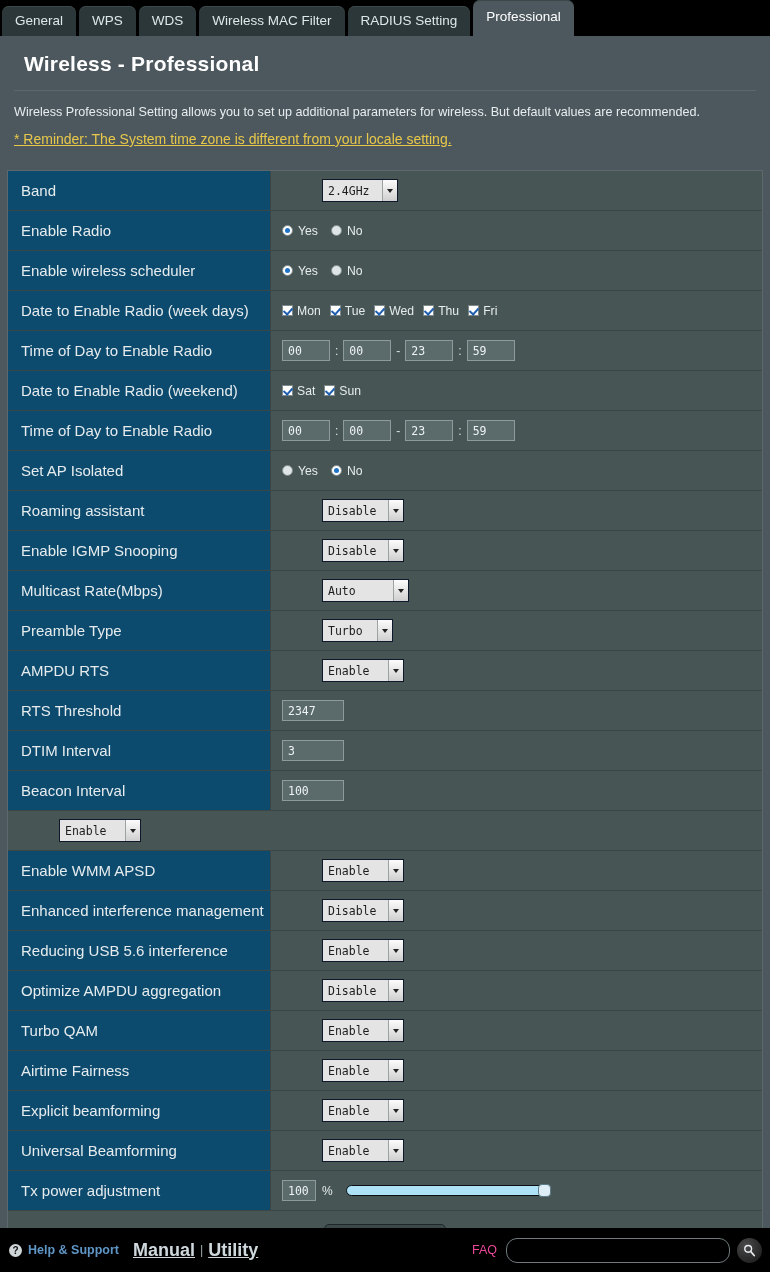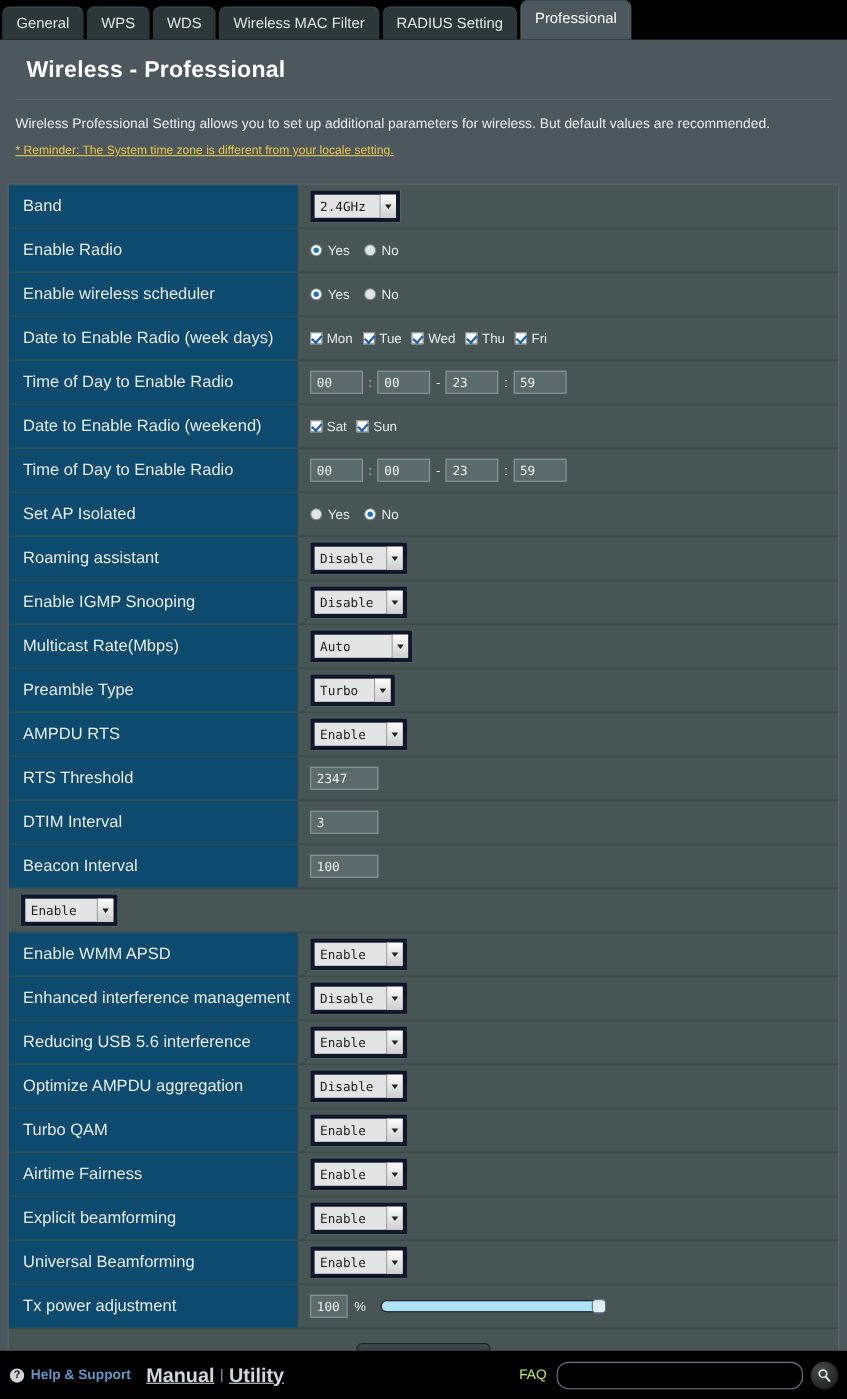--- a/index.html
+++ b/index.html
@@ -19,35 +19,35 @@
     box-shadow:inset 0 1px 0 #3b4849;
   }
   .tab.active{background:#4d585e;color:#ffffff;height:36px;line-height:34px;}
 
   
   .panel{background:#4d585e;padding:0 0 0 0;}
   .panel-inner{padding:12px 14px 10px 14px;}
   .page-title{font-size:21px;font-weight:bold;color:#ffffff;letter-spacing:.2px;padding:4px 0 14px 0;margin-left:10px;}
   .rule{height:1px;background:#5d686d;margin:0 0 13px 0;}
   .desc{font-size:12.6px;color:#e7edef;line-height:1.35;}
-  .reminder{font-size:11px;color:#e8c84a;text-decoration:underline;margin-top:10px;display:inline-block;}
+  .reminder{font-size:14px;color:#e8c84a;text-decoration:underline;margin-top:10px;display:inline-block;}
 
   
   .form{margin:12px 7px 0 7px;border:1px solid #5d686d;border-bottom:none;}
   .row{display:flex;align-items:center;min-height:39px;border-bottom:1px solid #3b4647;background:#47555 5;}
   .row{background:#475555;}
   .row .label{
     width:263px;min-height:39px;display:flex;align-items:center;
     background:#0c4a6e;color:#e6ecee;font-size:15px;
     padding-left:13px;box-sizing:border-box;border-right:1px solid #3b4647;
   }
   .row .val{flex:1;display:flex;align-items:center;padding-left:11px;min-height:39px;box-sizing:border-box;}
 
   
-  .sel{display:inline-flex;align-items:stretch;height:21px;border:4px solid #0f172a;background:#e4e4e4;}
+  .sel{display:inline-flex;align-items:stretch;height:21px;border:1px solid #0f172a;background:#e4e4e4;margin-left:40px;}
   .sel .txt{
     font-family:"DejaVu Sans Mono",monospace;font-size:11.5px;color:#1d1d1d;
     padding:0 5px;display:flex;align-items:center;white-space:nowrap;
   }
   .sel .arrow{
     width:14px;background:linear-gradient(#fcfcfc,#cfcfcf);border-left:1px solid #9aa2a4;
     display:flex;align-items:center;justify-content:center;
   }
   .sel .arrow i{
     display:block;width:0;height:0;border-left:3.5px solid transparent;
@@ -119,21 +119,21 @@
   .fl{display:flex;align-items:center;padding-left:9px;}
   .qicon{
     width:13px;height:13px;border-radius:50%;background:#cfd6d8;color:#111;
     font-size:10px;font-weight:bold;display:flex;align-items:center;justify-content:center;
     margin-right:6px;font-family:"Liberation Sans",sans-serif;
   }
   .fl .hs{color:#5f96c6;font-size:12.5px;font-weight:bold;margin-right:14px;}
   .fl a{color:#cfd8dd;font-size:18px;font-weight:bold;text-decoration:underline;}
   .fl .bar{color:#9aa6ab;margin:0 5px;font-size:12.5px;}
   .fr{margin-left:auto;display:flex;align-items:center;padding-right:8px;}
-  .faq{color:#bef264;font-size:12.5px;margin-right:9px;}
+  .faq{color:#ec4899;font-size:12.5px;margin-right:9px;}
   .faqbox{width:218px;height:21px;border:1px solid #6f7a7d;border-radius:11px;background:#000;}
   .mag{
     width:25px;height:25px;border-radius:50%;margin-left:7px;
     background:radial-gradient(circle at 35% 30%,#4a4a4a,#161616);
     display:flex;align-items:center;justify-content:center;
   }
   .mag svg{display:block;}
 </style>
 </head>
 <body>

